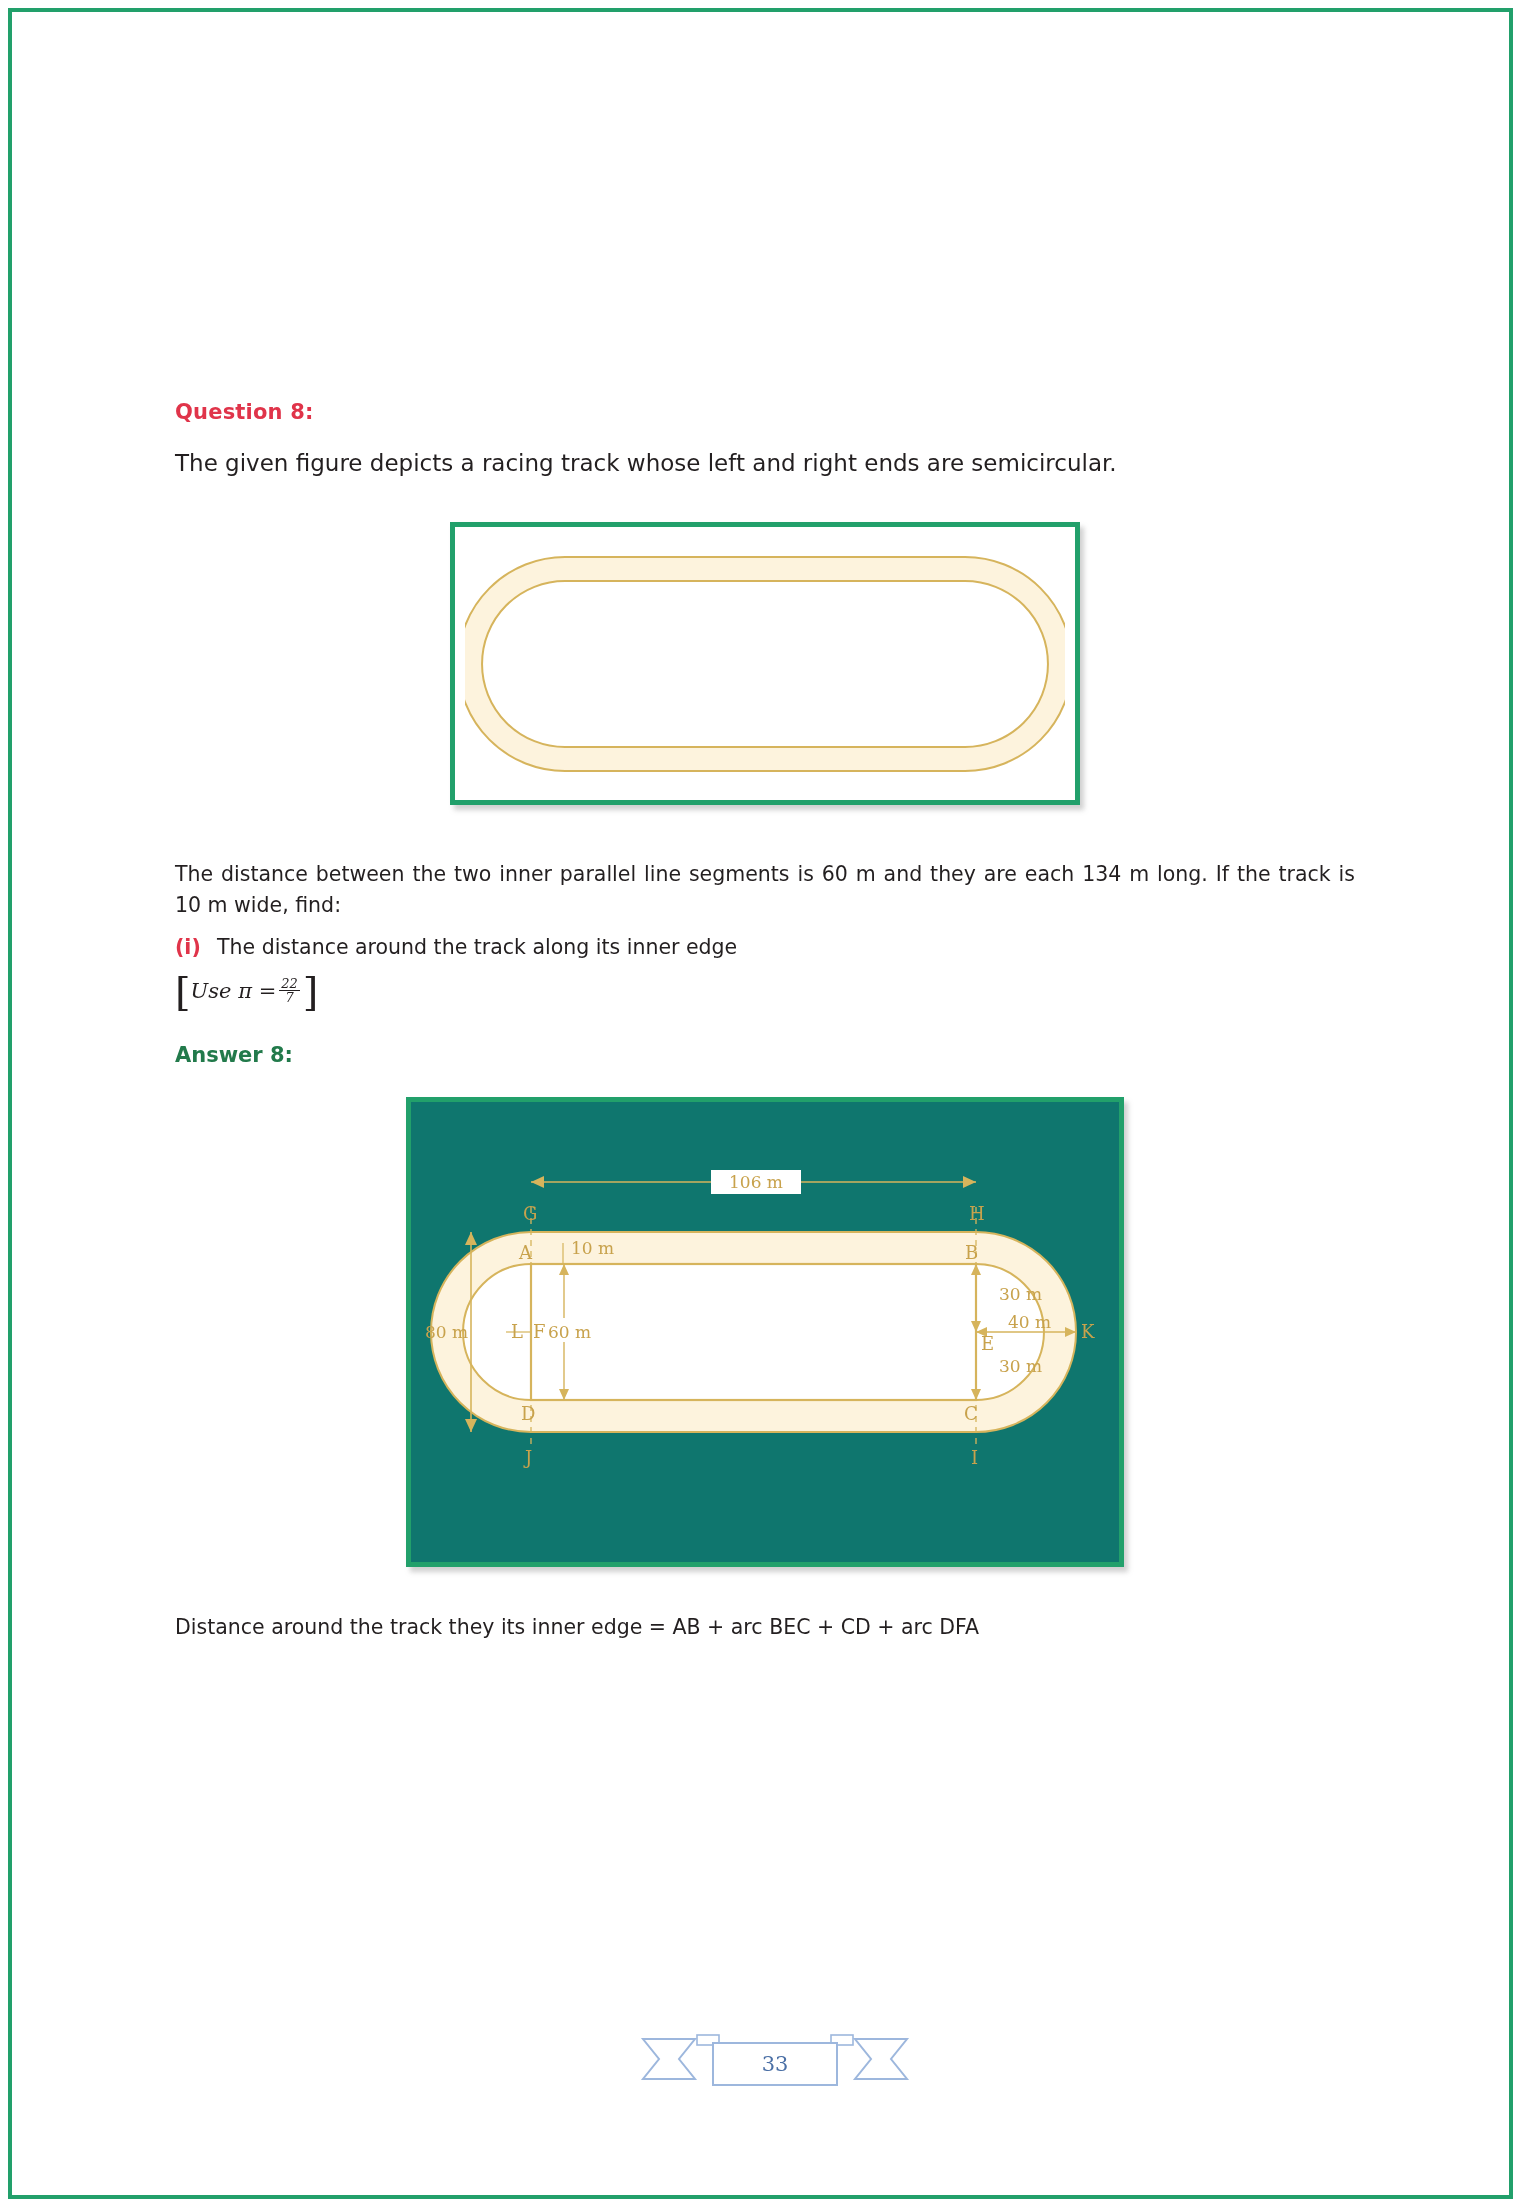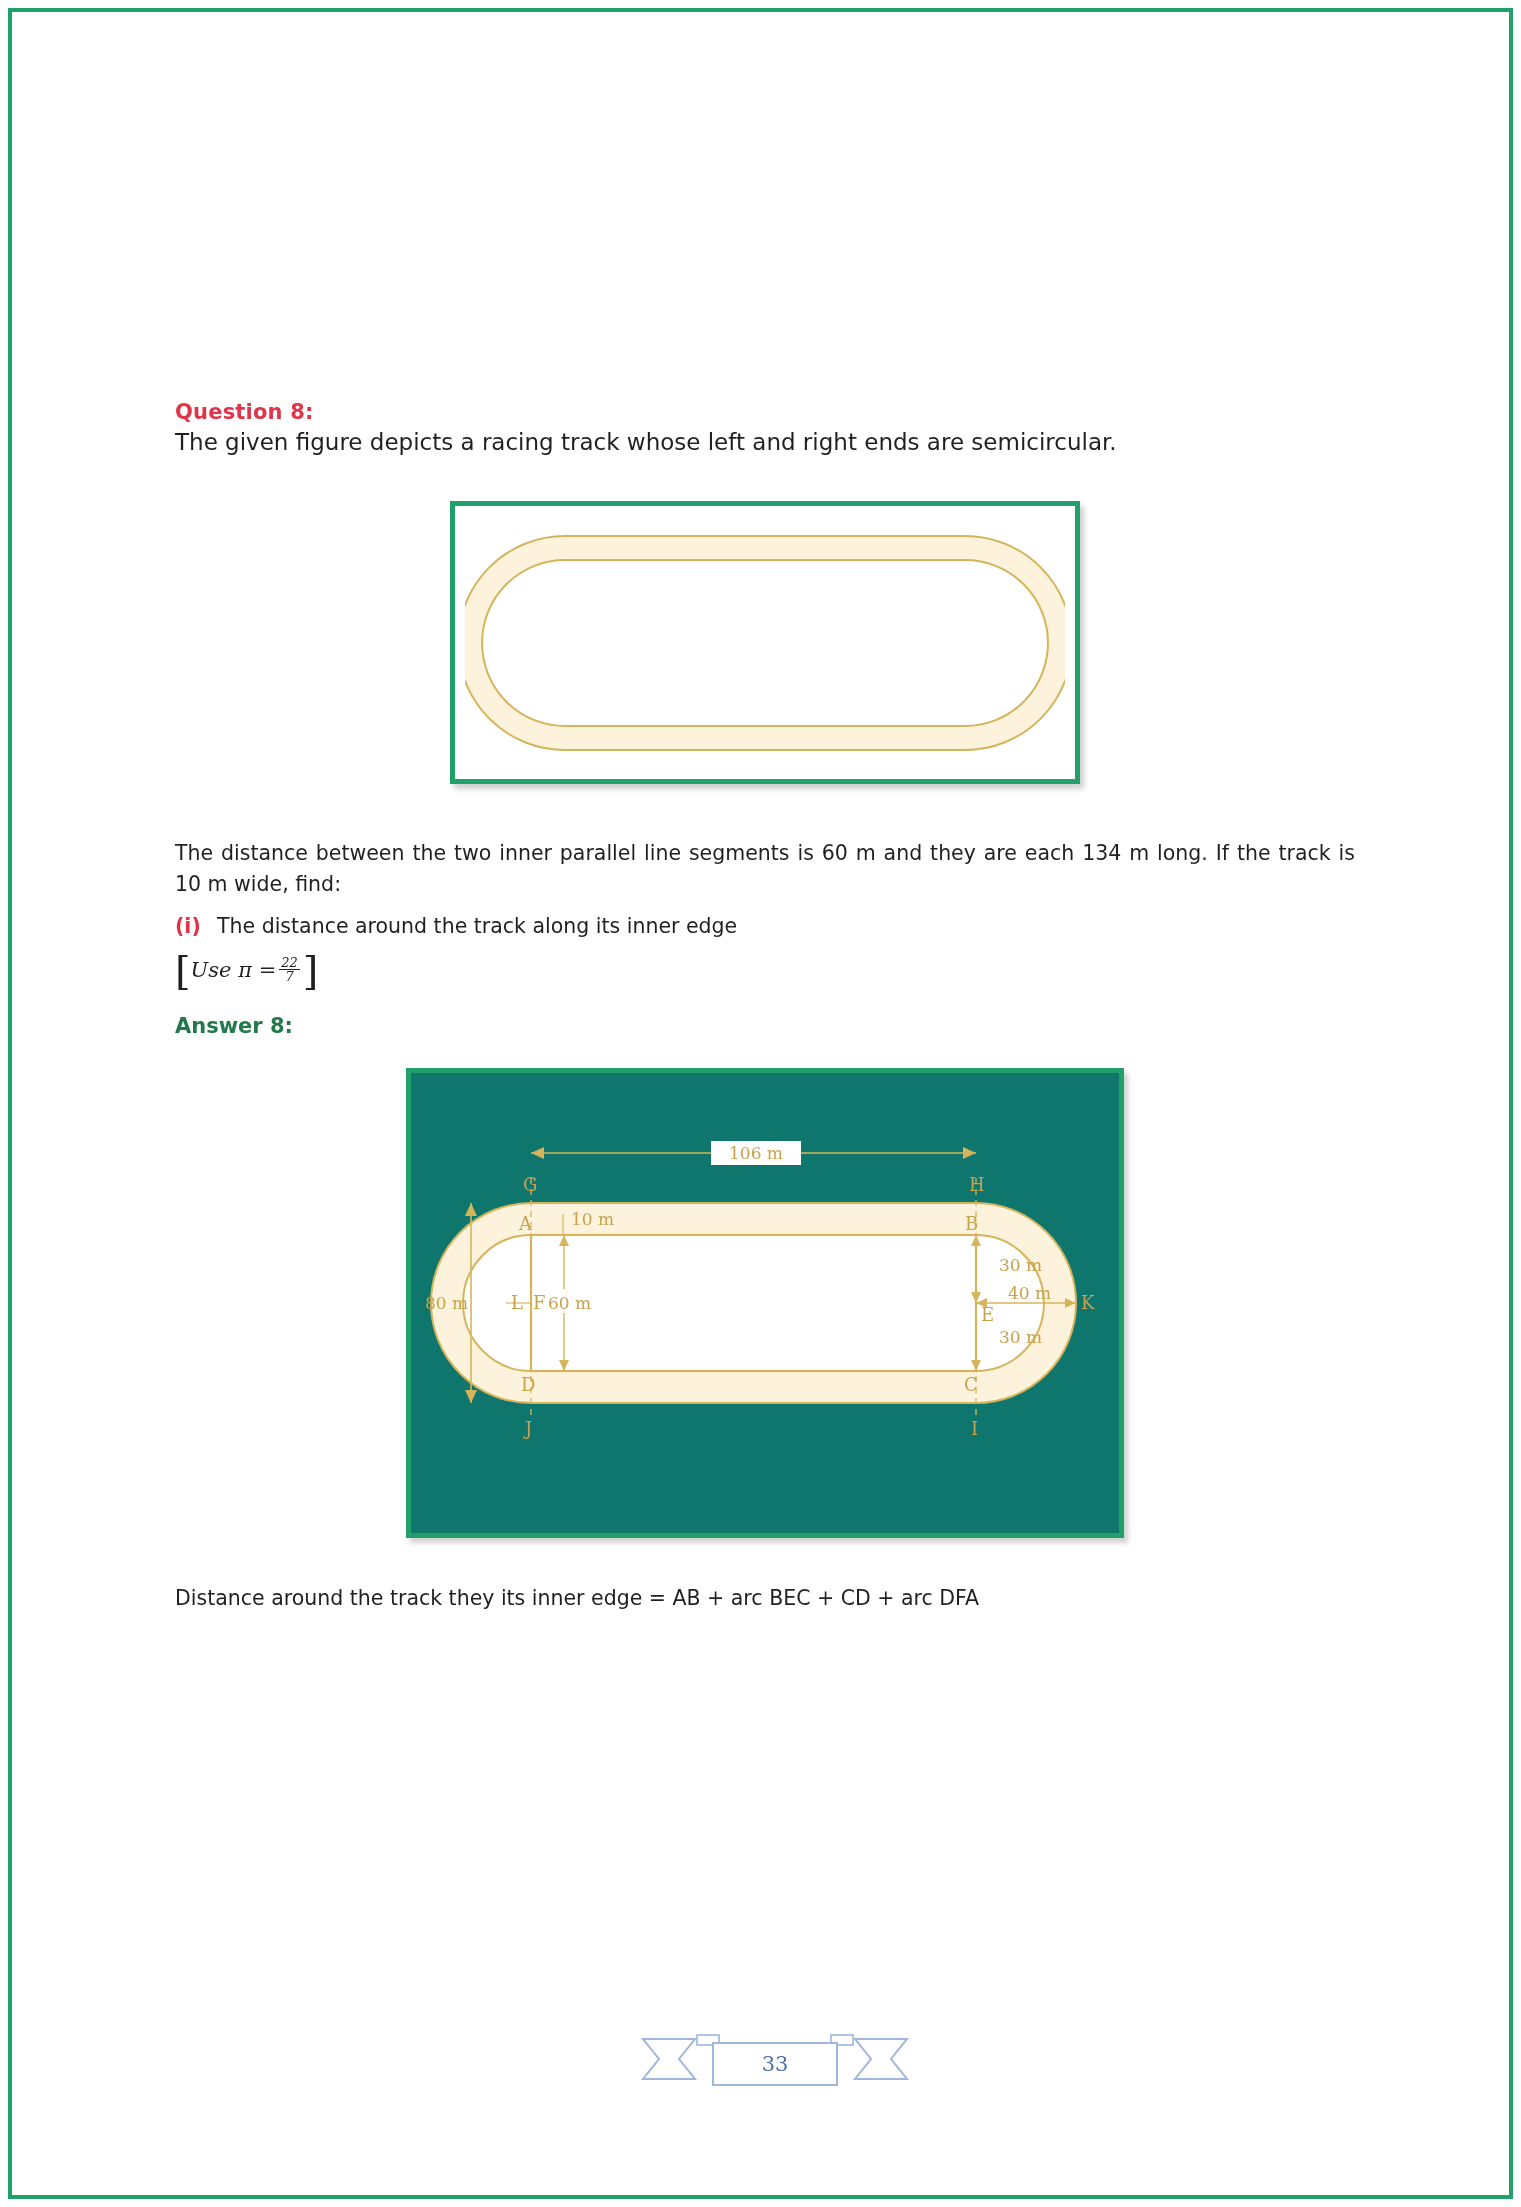--- a/index.html
+++ b/index.html
@@ -27,21 +27,21 @@
     position: absolute;
     left: 175px;
     top: 400px;
     width: 1180px;
   }
   .q-label {
     color: #e0344a;
     font-weight: bold;
     font-size: 21px;
     letter-spacing: 0.2px;
-    margin-bottom: 2px;
+    margin-bottom: 23px;
   }
   .q-text {
     color: #231f20;
     font-size: 23px;
     line-height: 1.45;
   }
   .fig-wrap {
     display: flex;
     justify-content: center;
     margin-top: 42px;
@@ -101,21 +101,21 @@
     line-height: 1.05;
     margin: 0 3px;
     font-style: italic;
   }
   .frac .num { border-bottom: 1px solid #231f20; padding: 0 2px; }
   .frac .den { padding: 0 2px; }
   .a-label {
     color: #227a4b;
     font-weight: bold;
     font-size: 21px;
-    margin-top: 28px;
+    margin-top: 36px;
   }
   .fig2-wrap {
     display: flex;
     justify-content: center;
     margin-top: 30px;
   }
   .fig2 {
     width: 718px;
     height: 470px;
     border: 5px solid #22a06b;

